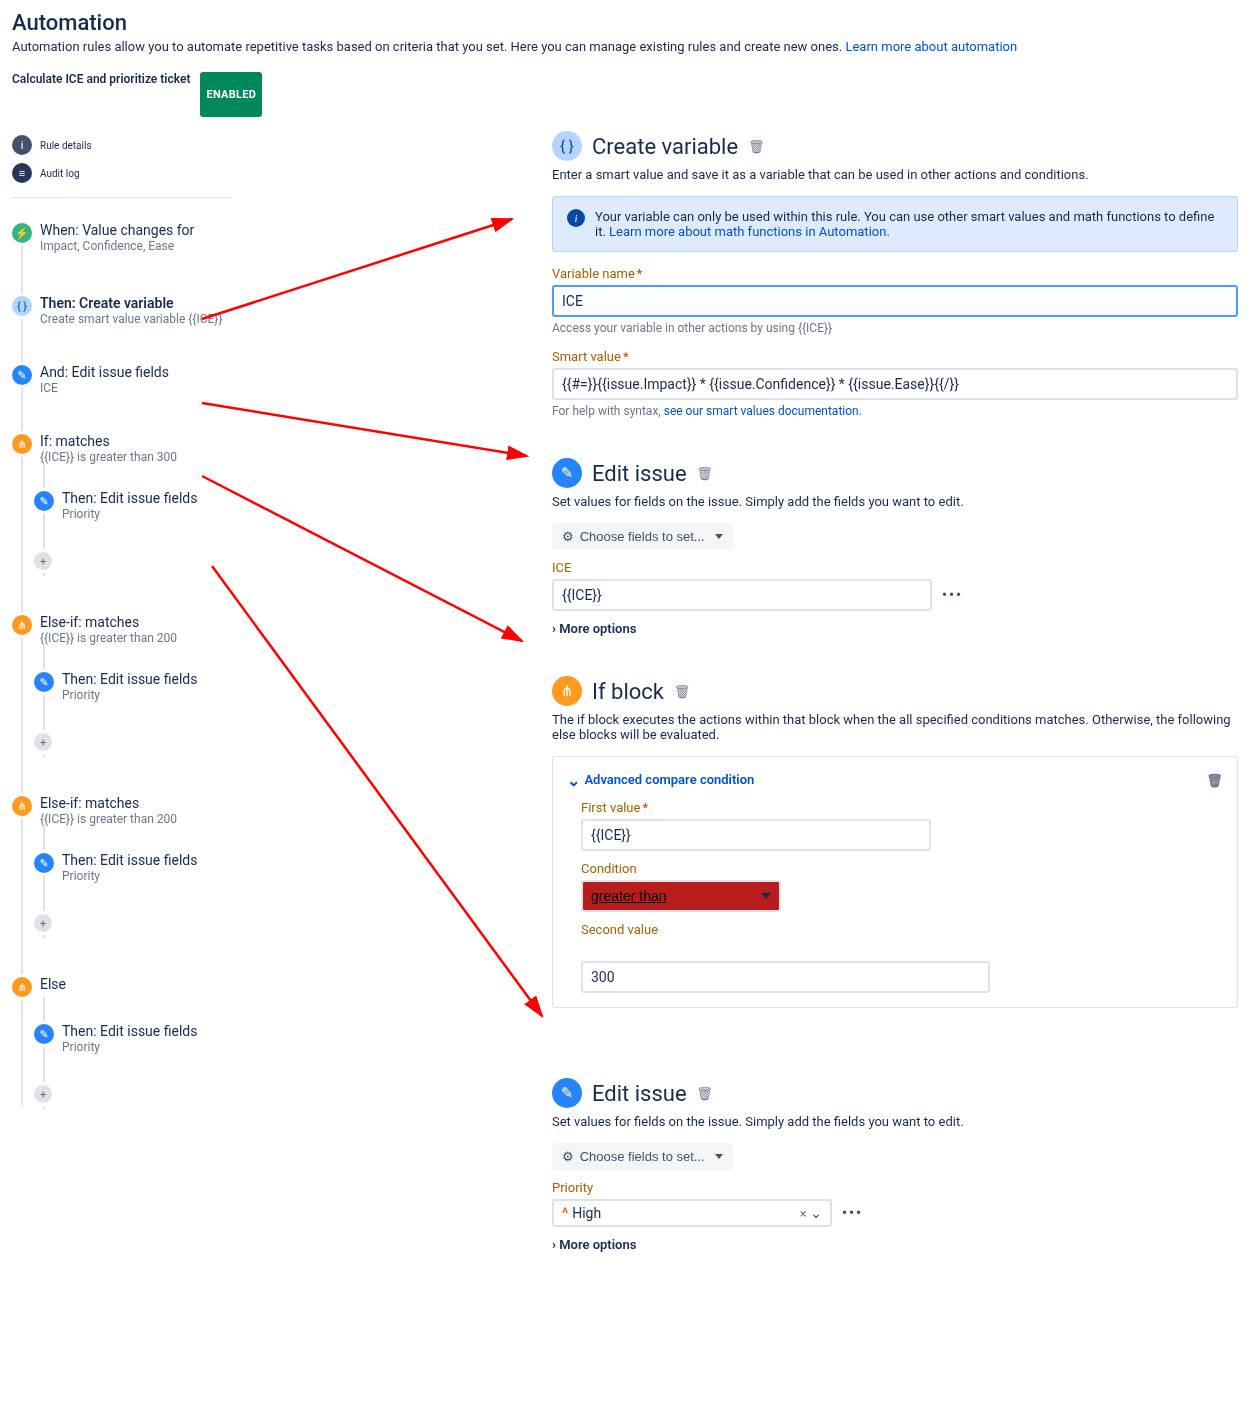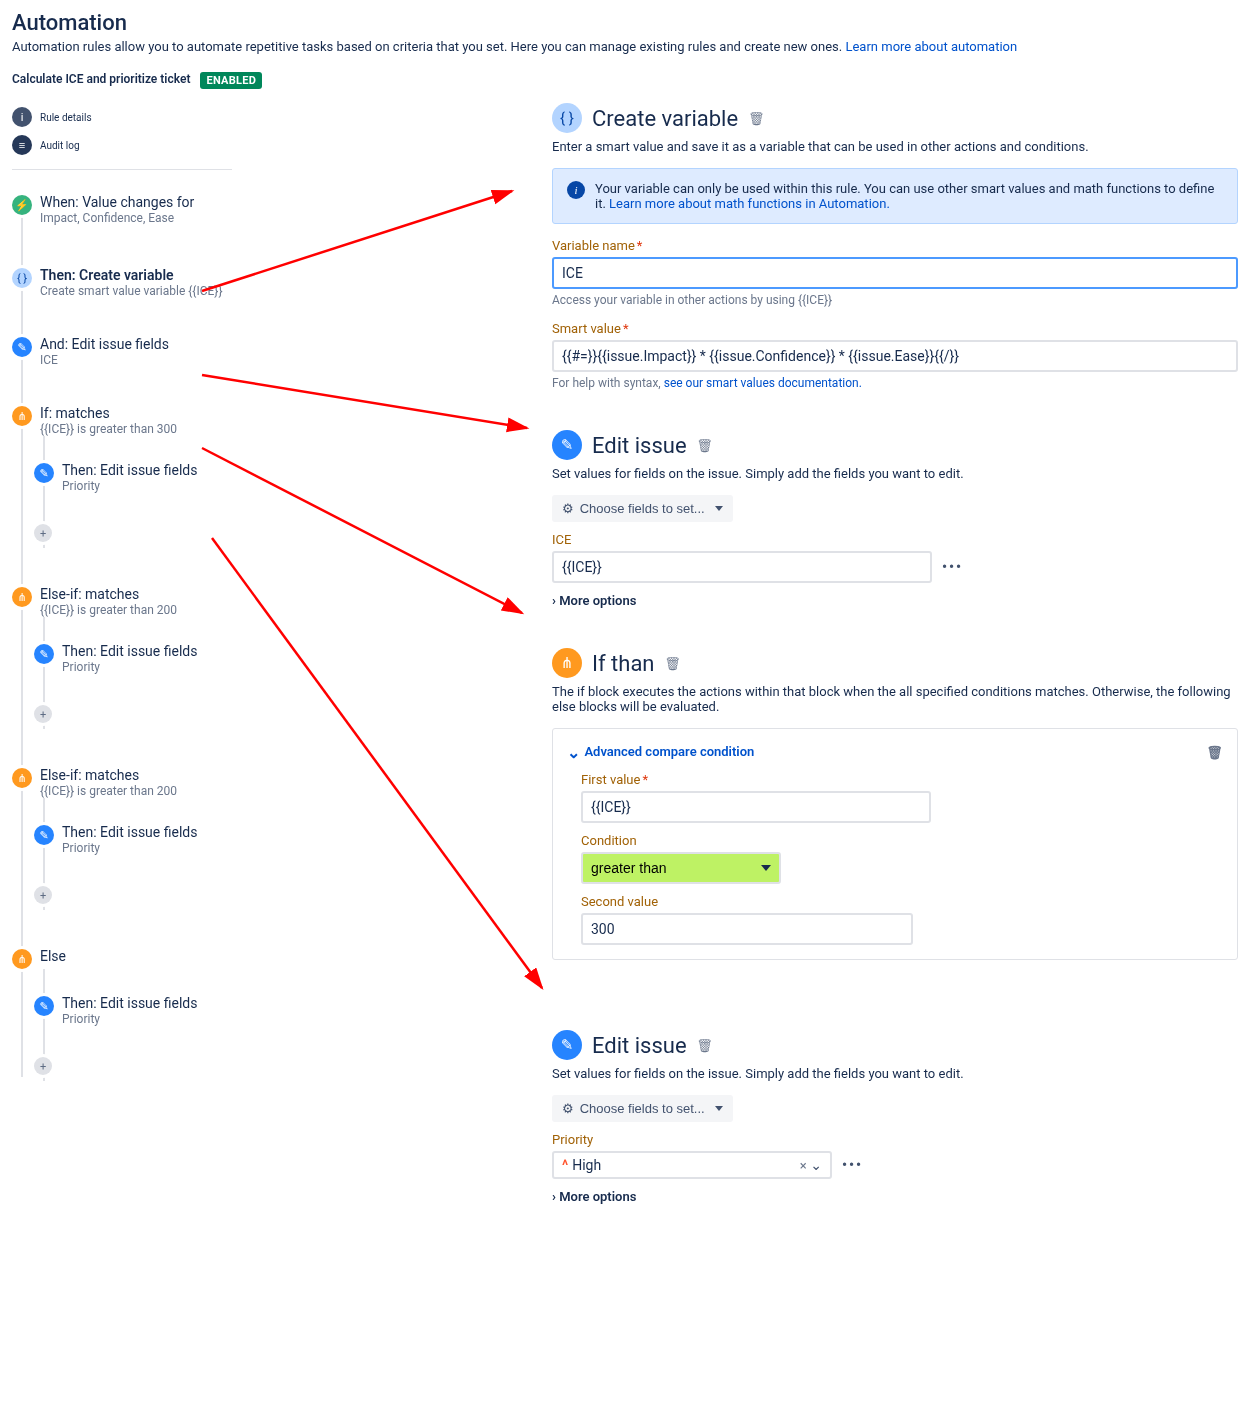--- a/index.html
+++ b/index.html
@@ -2,21 +2,21 @@
 <html><head>
 <meta charset="utf-8">
 <style>
   html,body{margin:0;padding:0;font-family:-apple-system,BlinkMacSystemFont,"Segoe UI",Roboto,Helvetica,Arial,sans-serif;font-size:14px;color:#172B4D;background:#fff;}
   .page{padding:10px 12px;width:1250px;box-sizing:border-box;position:relative;}
   h1{font-size:22px;font-weight:500;margin:0 0 4px 0;}
   .intro{font-size:13px;color:#172B4D;margin:0 0 18px 0;}
   a{color:#0052CC;text-decoration:none;}
   .rule-header{display:flex;align-items:flex-start;gap:10px;margin-bottom:14px;}
   .rule-title{font-weight:600;font-size:12px;max-width:180px;}
-  .badge{background:#00875A;color:#fff;font-size:11px;font-weight:700;padding:2px 6px;border-radius:3px;letter-spacing:.3px;}
+  .badge{background:#00875A;color:#fff;font-size:11px;font-weight:700;padding:16px 6px;border-radius:3px;letter-spacing:.3px;}
   .cols{display:flex;gap:60px;position:relative;}
   .left{width:220px;position:relative;}
   .right{flex:1;max-width:720px;margin-left:260px;}
   
   .nav-row{display:flex;align-items:center;gap:8px;padding:4px 0;cursor:pointer;}
   .nav-icon{width:20px;height:20px;border-radius:50%;display:flex;align-items:center;justify-content:center;color:#fff;font-size:11px;flex-shrink:0;}
   .bg-gray{background:#42526E;}
   .bg-dblue{background:#253858;}
   .nav-label{font-size:10px;color:#172B4D;}
   hr.sep{border:none;border-top:1px solid #DFE1E6;margin:10px 0 18px 0;}
@@ -54,21 +54,21 @@
   .btn{display:inline-flex;align-items:center;gap:6px;background:#F4F5F7;border:none;border-radius:3px;padding:6px 10px;font-size:13px;color:#42526E;cursor:pointer;}
   .chev::after{content:"";border-left:4px solid transparent;border-right:4px solid transparent;border-top:5px solid #42526E;margin-left:4px;}
   .more-opts{font-size:13px;font-weight:600;color:#172B4D;margin-top:10px;cursor:pointer;}
   .more-opts::before{content:"› ";font-weight:700;}
   .field-row{display:flex;align-items:center;gap:10px;}
   .dots{color:#42526E;font-weight:700;letter-spacing:2px;cursor:pointer;}
   .cond-card{border:1px solid #DFE1E6;border-radius:3px;padding:14px;margin-top:10px;}
   .cond-head{display:flex;align-items:center;justify-content:space-between;color:#0052CC;font-weight:600;font-size:13px;margin-bottom:10px;cursor:pointer;}
   .cond-head .exp::before{content:"⌄ ";font-size:16px;vertical-align:middle;}
   .cond-inner{padding-left:14px;}
-  select.fake{appearance:none;-webkit-appearance:none;background:#bef264;border:2px solid #DFE1E6;border-radius:3px;padding:6px 28px 6px 8px;font-size:14px;width:200px;position:relative;}
+  select.fake{appearance:none;-webkit-appearance:none;background:#b91c1c;border:2px solid #DFE1E6;border-radius:3px;padding:6px 28px 6px 8px;font-size:14px;width:200px;position:relative;text-decoration:underline;}
   .sel-wrap{position:relative;display:inline-block;}
   .sel-wrap::after{content:"";position:absolute;right:10px;top:50%;transform:translateY(-50%);border-left:5px solid transparent;border-right:5px solid transparent;border-top:6px solid #172B4D;pointer-events:none;}
   .tag-input{display:flex;align-items:center;border:2px solid #DFE1E6;border-radius:3px;padding:4px 8px;width:260px;justify-content:space-between;}
   .tag-input .x{color:#6B778C;cursor:pointer;font-size:13px;margin-left:6px;}
   .prio-chip{display:inline-flex;align-items:center;gap:4px;color:#172B4D;font-size:14px;}
   .prio-chip .ar{color:#FF5630;font-weight:700;}
   svg.arrows{position:absolute;top:0;left:0;pointer-events:none;z-index:5;}
 </style>
 </head>
 <body>
@@ -297,38 +297,38 @@
         <div class="field-row">
           <input type="text" style="width: 380px;" value="{{ICE}}">
           <span class="dots">•••</span>
         </div>
         <div class="more-opts">More options</div>
       </div>
 
       <div class="panel" id="p-if">
         <div class="panel-head">
           <div class="panel-icon bg-orange">⋔</div>
-          <div class="panel-title">If than</div>
+          <div class="panel-title">If block</div>
           <span class="trash">🗑</span>
         </div>
         <div class="panel-desc">The if block executes the actions within that block when the all specified conditions matches. Otherwise, the following else blocks will be evaluated.</div>
         <div class="cond-card">
           <div class="cond-head">
             <span class="exp">Advanced compare condition</span>
             <span class="trash">🗑</span>
           </div>
           <div class="cond-inner">
             <div class="field-label req">First value</div>
             <input type="text" style="width: 350px;" value="{{ICE}}">
             <div style="height:10px;"></div>
             <div class="field-label">Condition</div>
             <div class="sel-wrap"><select class="fake"><option>greater than</option></select></div>
             <div style="height:10px;"></div>
             <div class="field-label">Second value</div>
-            <input type="text" style="width: 332px;" value="300">
+            <input type="text" style="width: 409px; margin-top: 20px;" value="300">
           </div>
         </div>
       </div>
 
       <div style="height:30px;"></div>
 
       <div class="panel" id="p-edit2">
         <div class="panel-head">
           <div class="panel-icon bg-blue">✎</div>
           <div class="panel-title">Edit issue</div>

